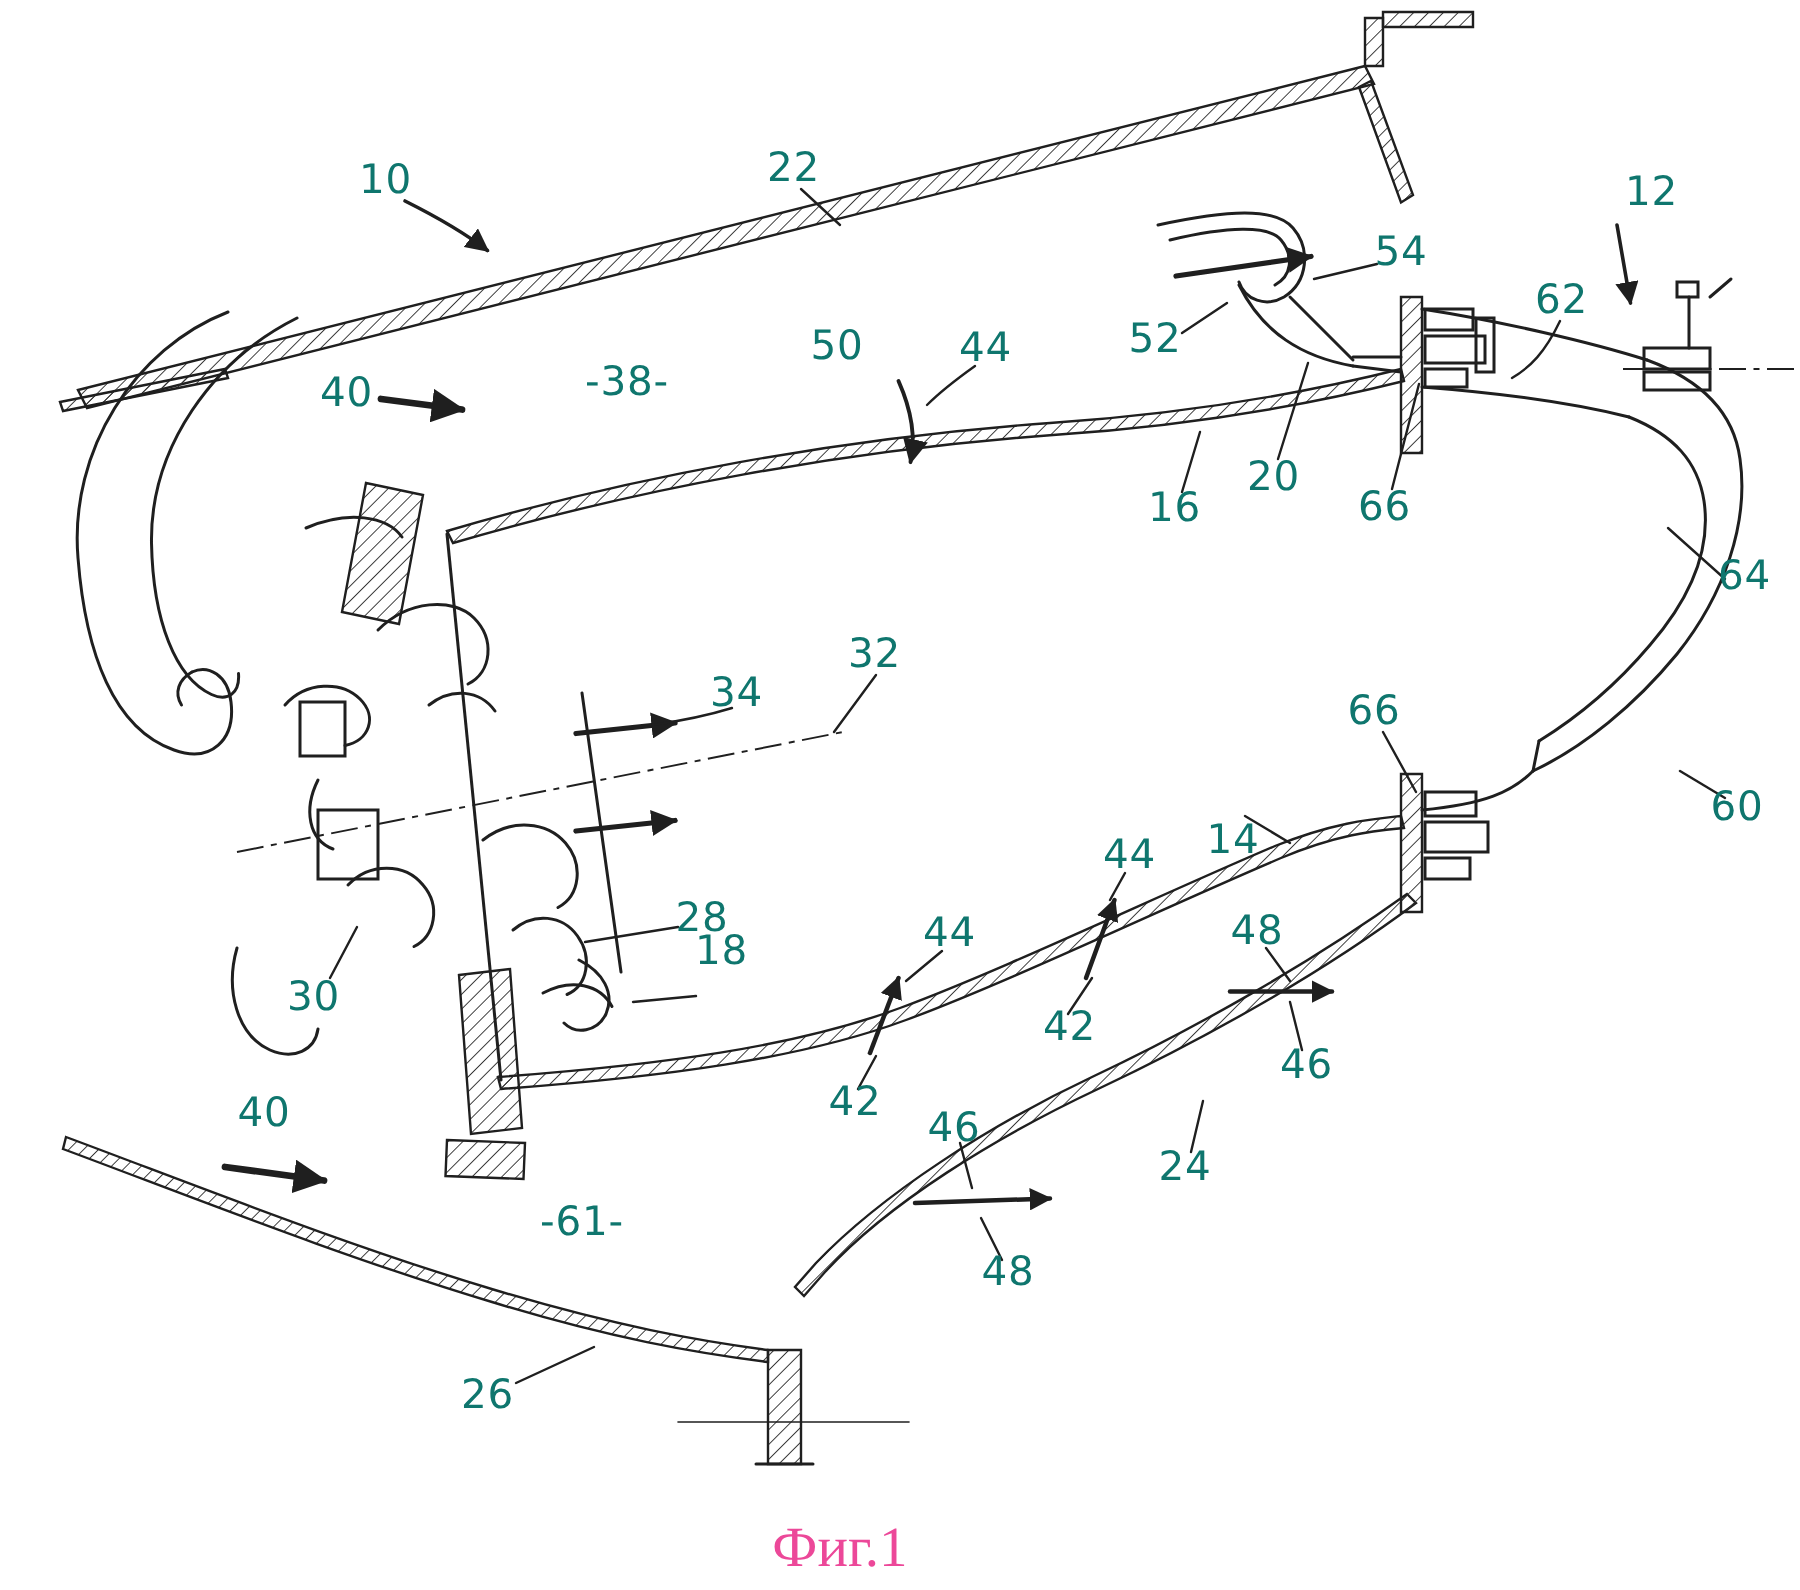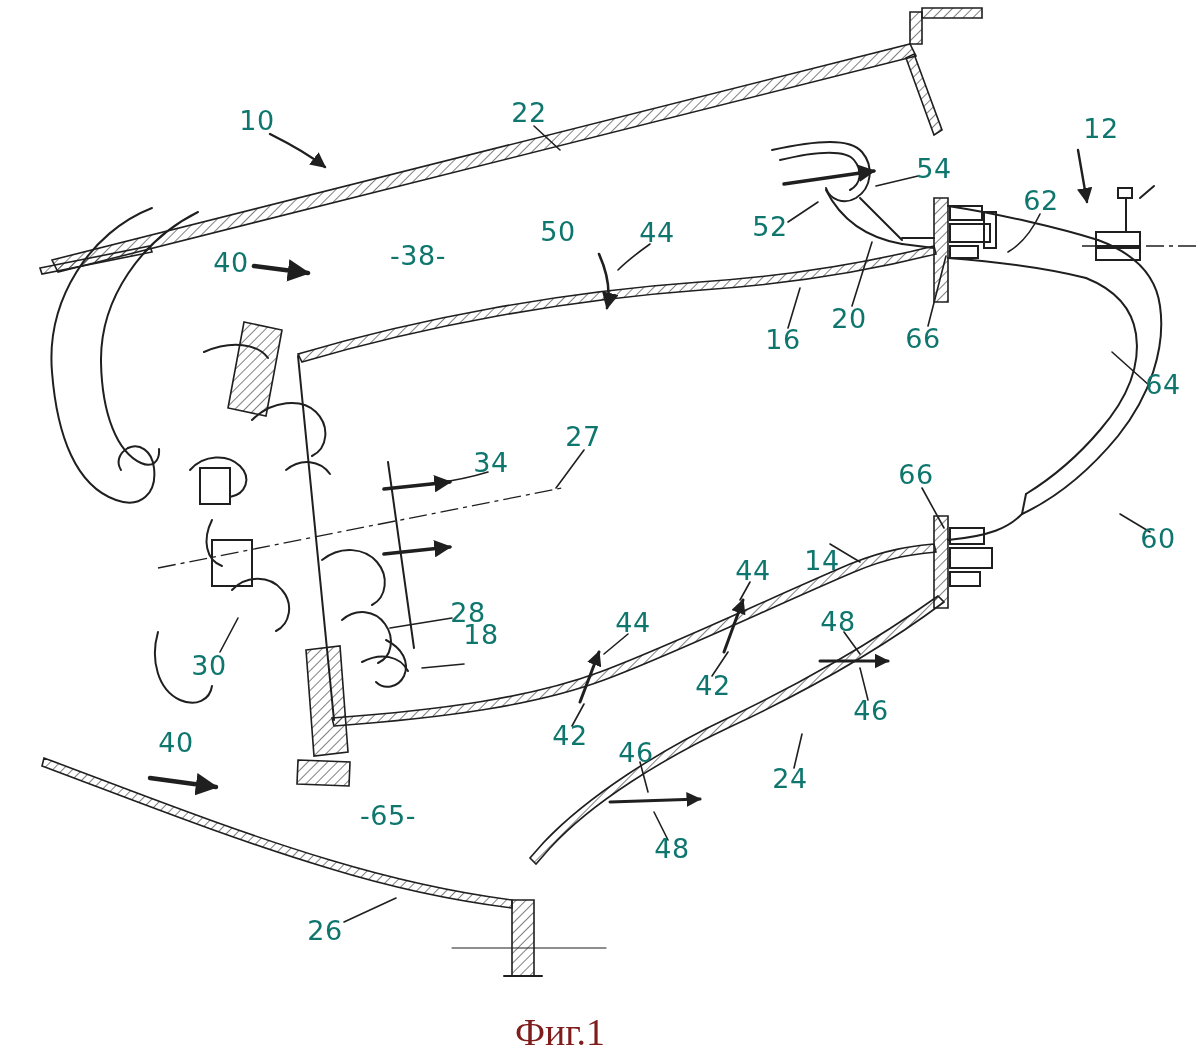--- a/index.html
+++ b/index.html
@@ -12,21 +12,21 @@
   svg{position:absolute;left:0;top:0;}
   .labels-layer{position:absolute;inset:0;pointer-events:none;}
   .ref-label{
     position:absolute;transform:translate(-50%,-50%);
     font-size:27px;color:#0f766e;letter-spacing:0.5px;
     white-space:nowrap;
     font-family:"DejaVu Sans", sans-serif;
   }
   .caption{
     position:absolute;left:560px;top:1032px;transform:translate(-50%,-50%);
-    font-size:38px;color:#7f1d1d;
+    font-size:38px;color:#ec4899;
     font-family:"Liberation Serif", serif;
   }
 </style>
 </head>
 <body>
 
 <div class="stage">
 
   <svg width="1200" height="1060" viewBox="0 0 1200 1060">
     <defs>
@@ -185,36 +185,36 @@
       <span class="ref-label" style="left: 770px; top: 226px;">52</span>
       <span class="ref-label" style="left: 1041px; top: 200px;">62</span>
       <span class="ref-label" style="left: 231px; top: 262px;">40</span>
       <span class="ref-label" style="left: 418px; top: 255px;">-38-</span>
       <span class="ref-label" style="left: 558px; top: 231px;">50</span>
       <span class="ref-label" style="left: 657px; top: 232px;">44</span>
       <span class="ref-label" style="left: 783px; top: 339px;">16</span>
       <span class="ref-label" style="left: 849px; top: 318px;">20</span>
       <span class="ref-label" style="left: 923px; top: 338px;">66</span>
       <span class="ref-label" style="left: 1163px; top: 384px;">64</span>
-      <span class="ref-label" style="left: 583px; top: 436px;">27</span>
+      <span class="ref-label" style="left: 583px; top: 436px;">32</span>
       <span class="ref-label" style="left: 491px; top: 462px;">34</span>
       <span class="ref-label" style="left: 916px; top: 474px;">66</span>
       <span class="ref-label" style="left: 822px; top: 560px; text-align: right;">14</span>
       <span class="ref-label" style="left: 1158px; top: 538px;">60</span>
       <span class="ref-label" style="left: 468px; top: 612px;">28</span>
       <span class="ref-label" style="left: 481px; top: 634px;">18</span>
       <span class="ref-label" style="left: 209px; top: 665px;">30</span>
       <span class="ref-label" style="left: 753px; top: 570px;">44</span>
       <span class="ref-label" style="left: 838px; top: 621px;">48</span>
       <span class="ref-label" style="left: 633px; top: 622px;">44</span>
       <span class="ref-label" style="left: 713px; top: 685px;">42</span>
       <span class="ref-label" style="left: 871px; top: 710px;">46</span>
       <span class="ref-label" style="left: 570px; top: 735px;">42</span>
       <span class="ref-label" style="left: 790px; top: 778px;">24</span>
       <span class="ref-label" style="left: 636px; top: 752px;">46</span>
       <span class="ref-label" style="left: 176px; top: 742px;">40</span>
-      <span class="ref-label" style="left: 388px; top: 815px;">-65-</span>
+      <span class="ref-label" style="left: 388px; top: 815px;">-61-</span>
       <span class="ref-label" style="left: 672px; top: 848px;">48</span>
       <span class="ref-label" style="left: 325px; top: 930px;">26</span>
     </div>
 
   <div class="caption">Фиг.1</div>
 </div>
 
 </body></html>

